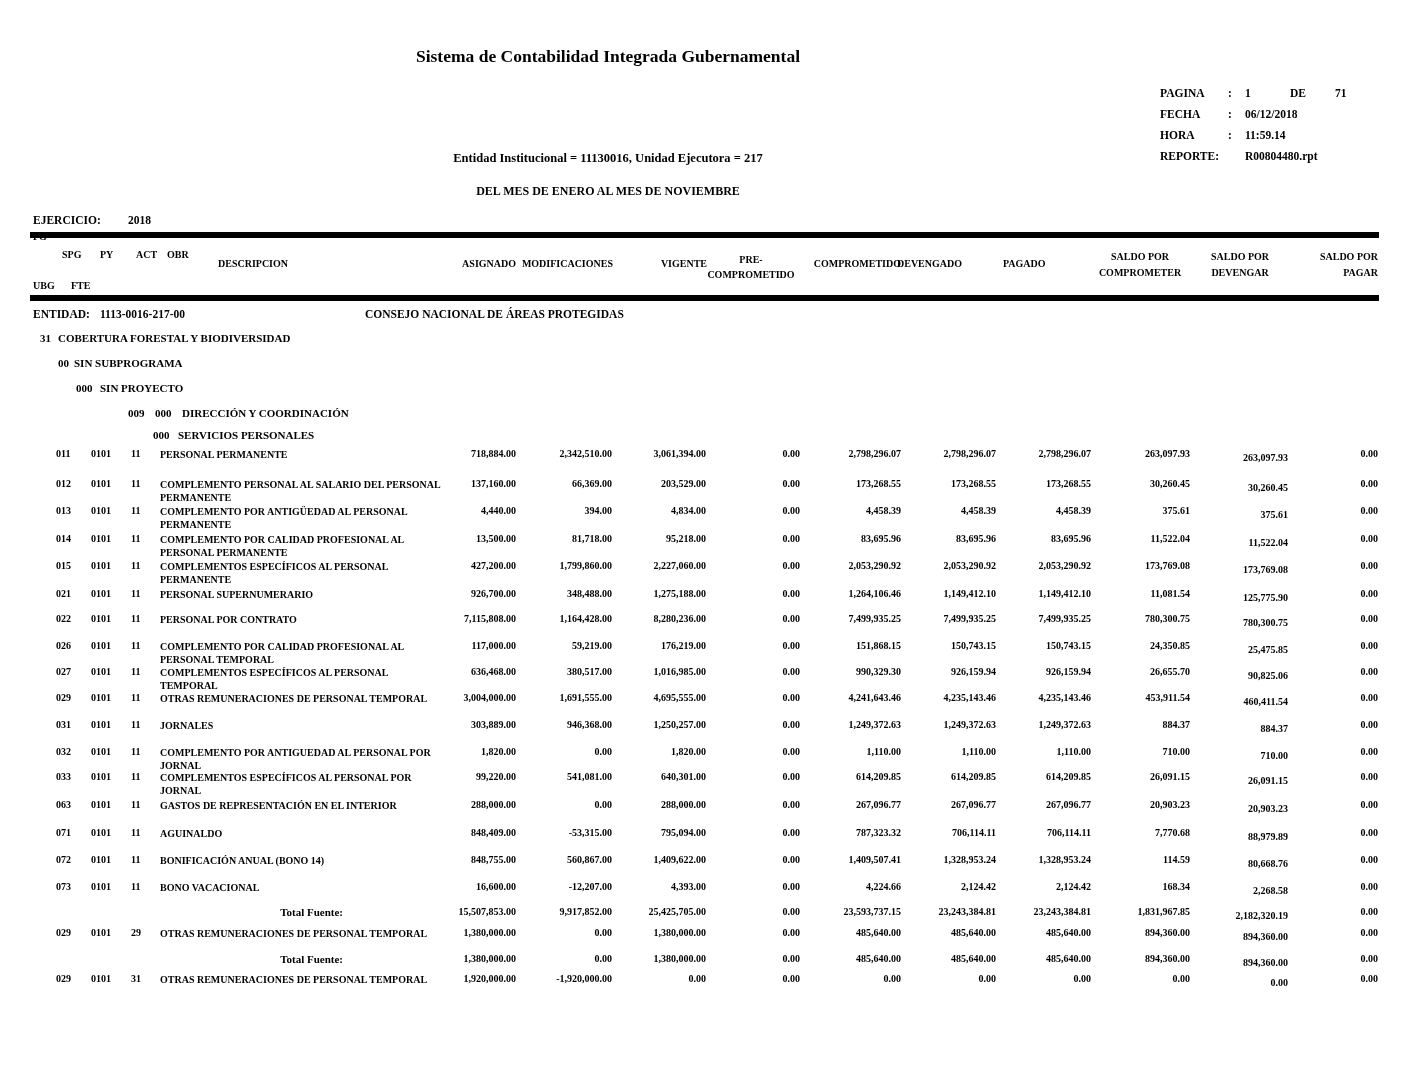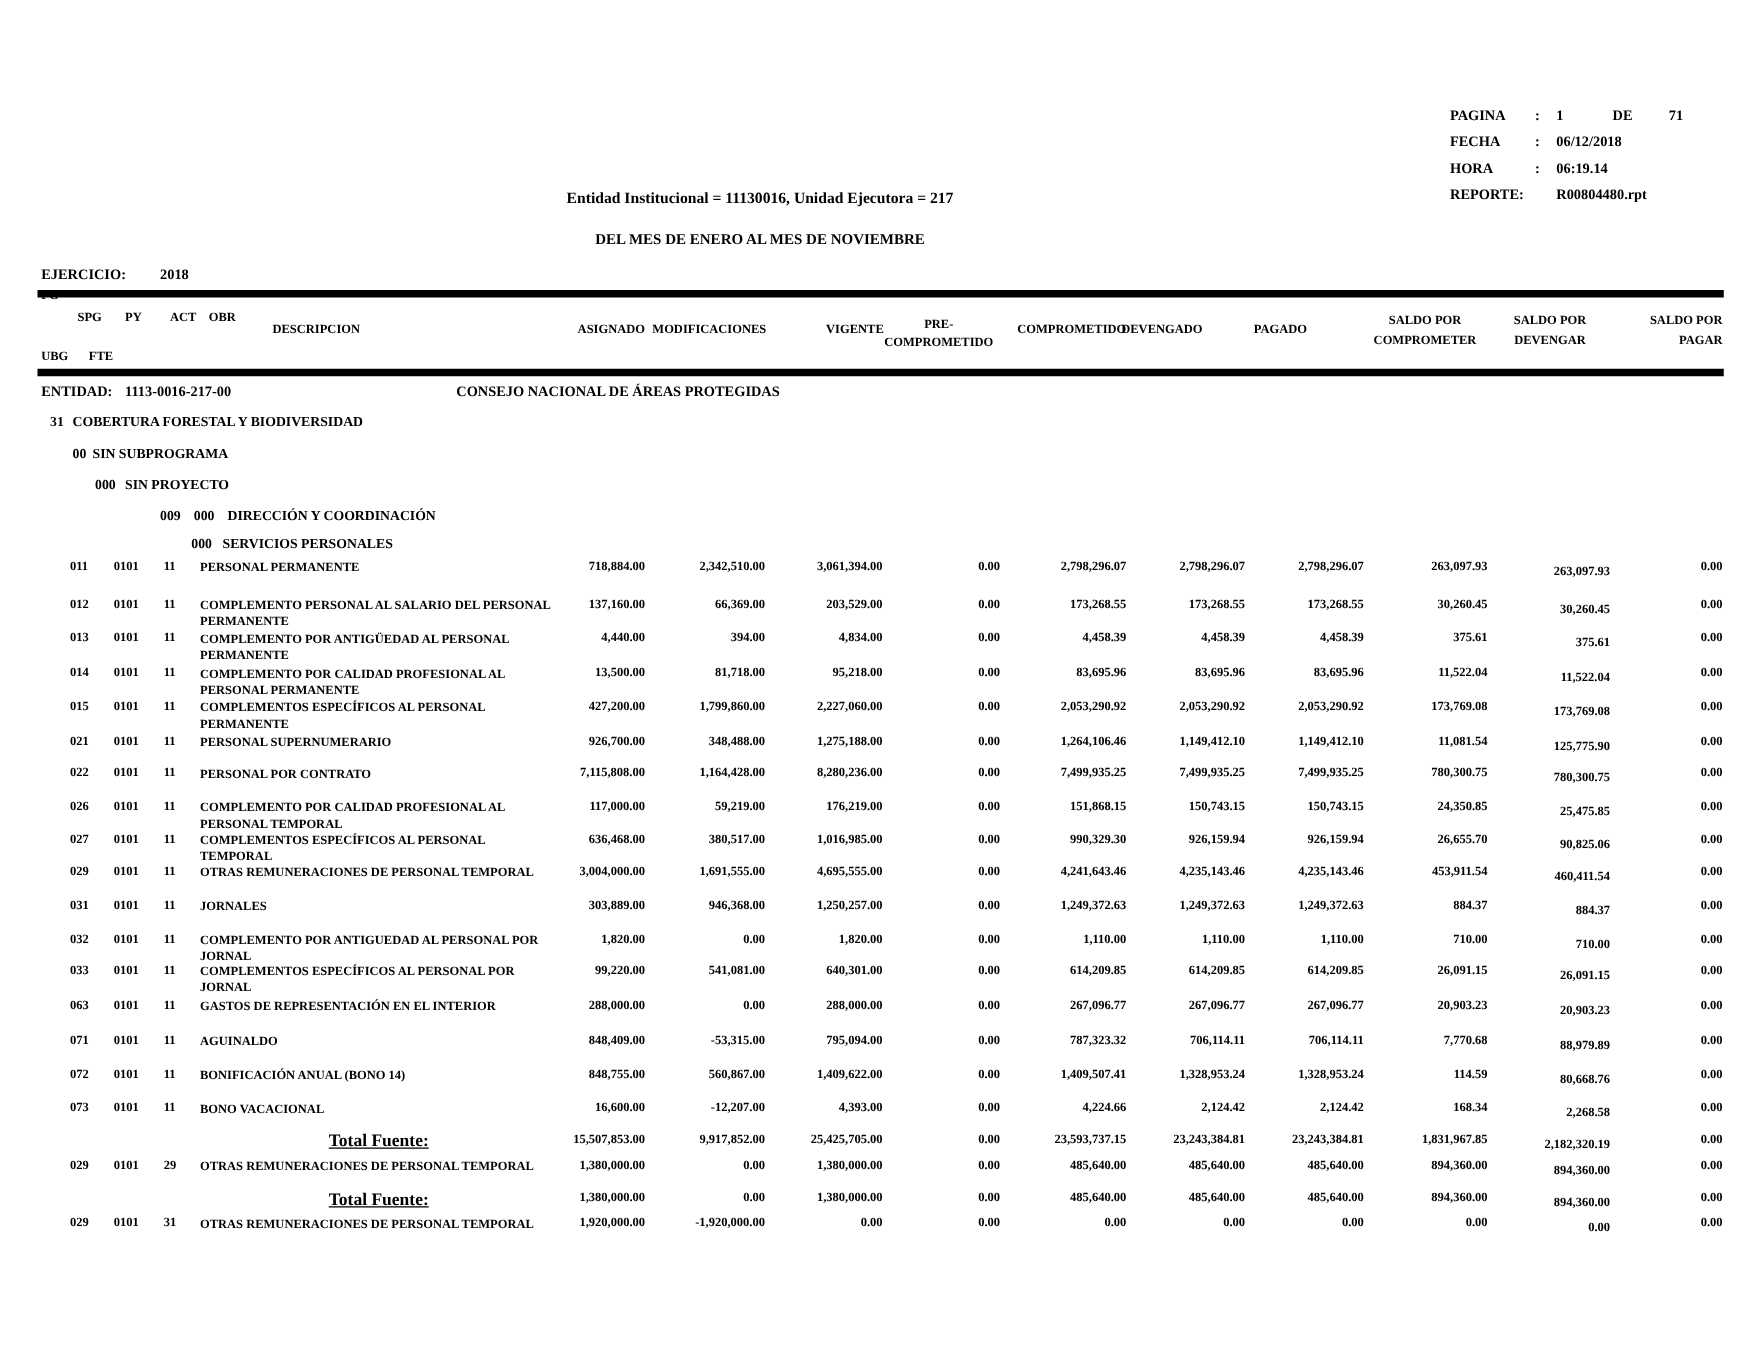--- a/index.html
+++ b/index.html
@@ -57,41 +57,42 @@
   .hline span{position:absolute;white-space:nowrap;}
   
   .trow{position:absolute;left:33px;width:1345px;font-size:10px;}
   .trow span{display:inline-block;vertical-align:top;}
   .c-reng{margin-left:23px;width:35px;}
   .c-ubg{width:40px;}
   .c-fte{width:29px;}
   .c-desc{width:282px;font-size:10px;line-height:13px;white-space:normal;}
   .c-n{text-align:right;white-space:nowrap;}
   .c-n.low{position:relative;top:4px;}
-  .c-total{margin-left:23px;width:287px;text-align:right;font-size:14px;text-decoration:underline;}
+  .c-total{margin-left:23px;width:287px;text-align:right;font-size:11px;}
 </style>
 </head>
 <body>
 
 <div class="page">
 
   <div class="titles">
+    <div class="t1">Sistema de Contabilidad Integrada Gubernamental</div>
     <div class="s2">Entidad Institucional = 11130016, Unidad Ejecutora = 217</div>
     <div class="s3">DEL MES DE ENERO AL MES DE NOVIEMBRE</div>
   </div>
 
   <div class="meta">
     <div class="meta-row">
       <span class="ml">PAGINA</span><span class="mc">:</span><span class="mv1">1</span><span class="mde">DE</span><span>71</span>
     </div>
     <div class="meta-row">
       <span class="ml">FECHA</span><span class="mc">:</span><span>06/12/2018</span>
     </div>
     <div class="meta-row">
-      <span class="ml">HORA</span><span class="mc">:</span><span>06:19.14</span>
+      <span class="ml">HORA</span><span class="mc">:</span><span>11:59.14</span>
     </div>
     <div class="meta-row">
       <span class="ml">REPORTE:</span><span class="mc"></span><span>R00804480.rpt</span>
     </div>
   </div>
 
   <div class="ejercicio">
     <span class="ej-label">EJERCICIO:</span><span>2018</span>
   </div>
 

